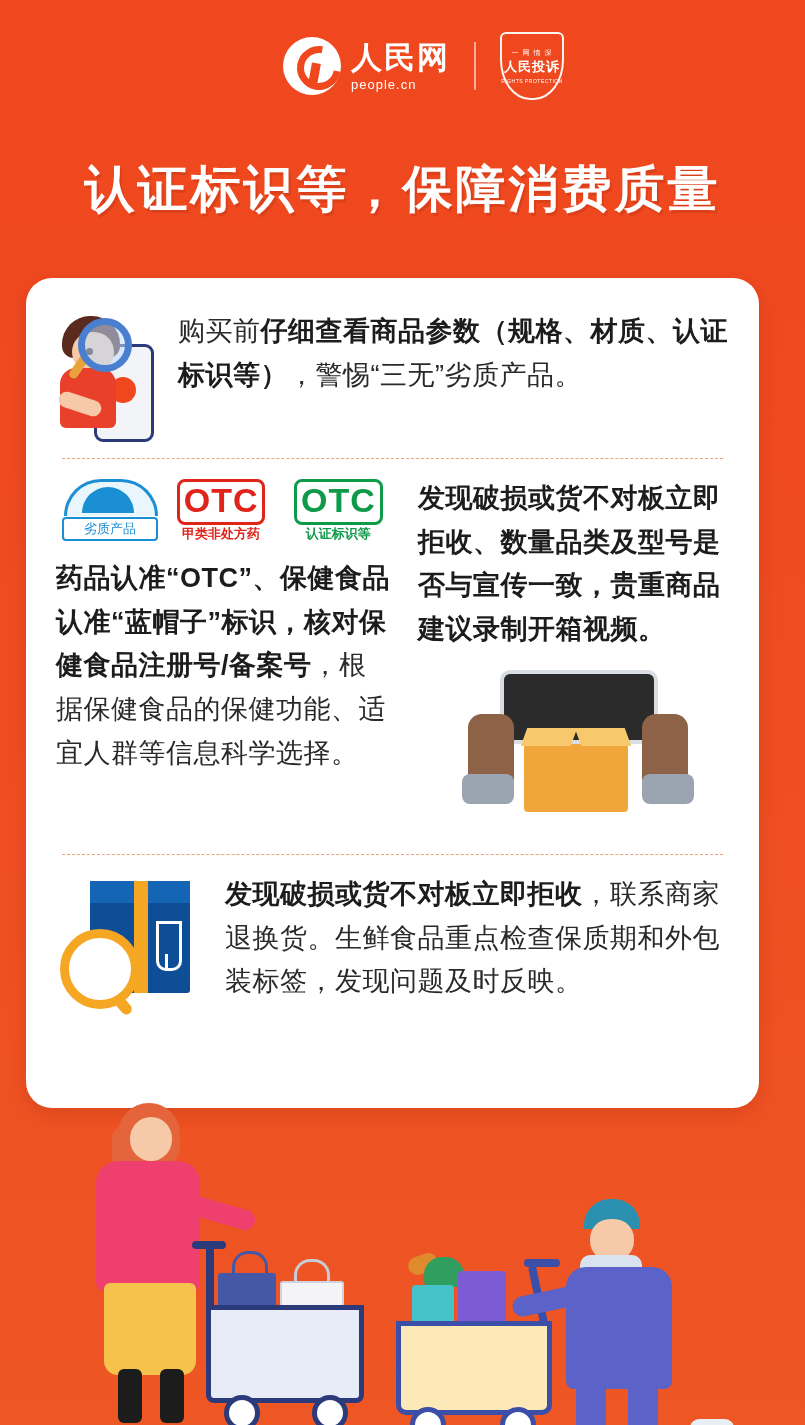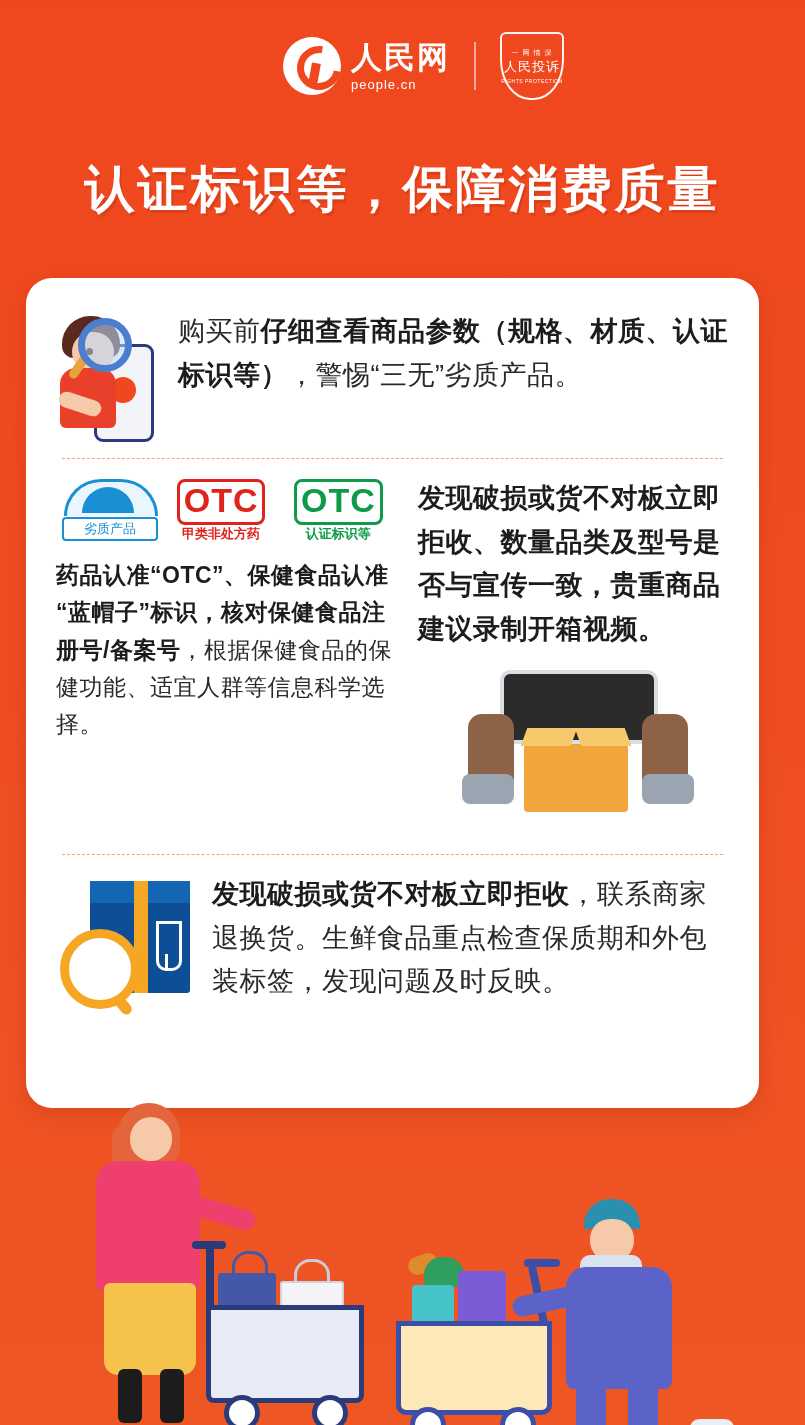--- a/index.html
+++ b/index.html
@@ -100,21 +100,21 @@
   .shield-top {
     position: relative;
     font-size: 7px;
     color: #ffffff;
     letter-spacing: 1px;
     margin-bottom: 2px;
   }
   .shield-main {
     position: relative;
     font-size: 13px;
-    font-weight: normal;
+    font-weight: bold;
     color: #ffffff;
     letter-spacing: 1px;
     line-height: 1.15;
   }
   .shield-sub {
     position: relative;
     font-size: 5px;
     color: #ffffff;
     letter-spacing: .5px;
     margin-top: 3px;
@@ -305,21 +305,21 @@
   }
   .badge-otc .otc-cn {
     display: block;
     font-size: 13px;
     font-weight: bold;
   }
   .otc-red { color: #e0241c; }
   .otc-green { color: #0f9a4a; }
 
   .sec2-left-text {
-    font-size: 23px;
+    font-size: 27px;
     line-height: 1.62;
     color: #2a2a2a;
     letter-spacing: .5px;
   }
   .sec2-left-text b { font-weight: bold; color: #1c1c1c; }
 
   .sec2-right-text {
     font-size: 27px;
     line-height: 1.62;
     color: #2a2a2a;
@@ -380,21 +380,21 @@
     width: 52px; height: 30px;
     background: #9aa5b1;
     border-radius: 8px;
   }
   .ub-cuff.left { left: 4px; }
   .ub-cuff.right { right: 4px; }
 
   
   .sec3 {
     display: flex;
-    gap: 6px;
+    gap: 19px;
     align-items: flex-start;
   }
   .ill-inspect {
     width: 150px; height: 150px;
     position: relative;
     flex: 0 0 auto;
   }
   .insp-box {
     position: absolute;
     left: 34px; top: 8px;

